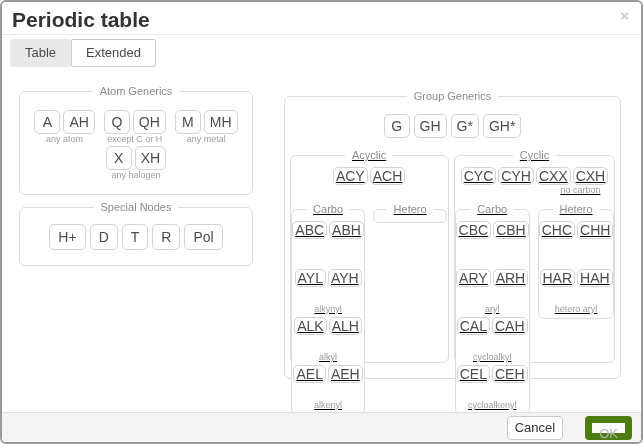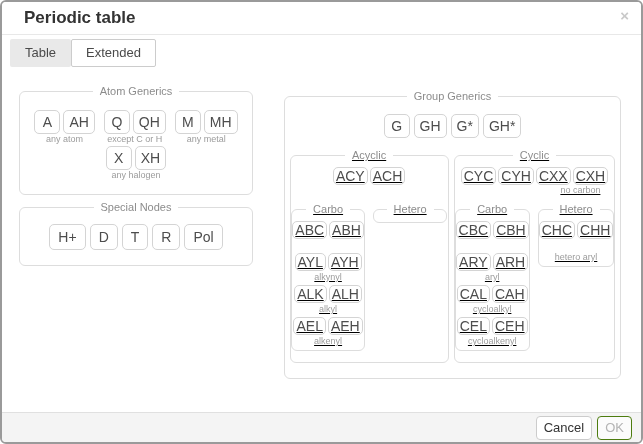--- a/index.html
+++ b/index.html
@@ -6,21 +6,21 @@
   * { box-sizing:border-box; }
 
   .dialog {
     position:relative; width:643px; height:444px;
     border:2px solid #9a9a9a; border-radius:6px;
     background:#fff; overflow:hidden;
   }
 
   
   .header { position:absolute; top:0; left:0; right:0; height:33px; border-bottom:1px solid #e8e8e8; background:#fff; }
-  .title { position:absolute; left:22px; top:6px; font-size:17px; font-weight:bold; color:#333; }
+  .title { position:absolute; left:10px; top:6px; font-size:21px; font-weight:bold; color:#333; }
   .close { position:absolute; right:12px; top:6px; font-size:15px; font-weight:bold; color:#c9c9c9; line-height:16px; }
 
   
   .tabs { position:absolute; top:37px; left:8px; display:flex; }
   .tab { padding:5px 14px 6px; font-size:13px; color:#4a4a4a; border:1px solid transparent; border-radius:2px; }
   .tab.inactive { background:#e9e9e9; }
   .tab.active { background:#fff; border-color:#ccc; }
 
   
   fieldset { border:1px solid #ddd; border-radius:6px; margin:0; padding:0; background:#fff; }
@@ -51,31 +51,31 @@
   .gg-top { margin-top:8px; gap:4px; }
   .gg-cols { display:flex; justify-content:center; align-items:flex-start; gap:5px; margin-top:11px;text-decoration:underline; }
   .subfs { width:159px; height:214px; }
   .sub-top { height:36px; margin-top:2px; }
   .sub-top .btn-row { gap:2px; }
   .caption.nc { text-align:right; padding-right:14px; }
   .sub-cols { display:flex; justify-content:center; align-items:flex-start; gap:8px; }
   .sub2 { width:74px; padding-bottom:3px; }
   .sub2 .btn-row { margin-top:2px; gap:2px; }
   .sub2 .gbtn, .sub-top .gbtn { min-width:22px; padding:8px 2px; height:14px; }
-  .sub2 .caption { margin-top:1px; }
+  .sub2 .caption { margin-top:17px; }
 
   
   .footer {
     position:absolute; left:0; right:0; bottom:0; height:30px;
     background:#f4f4f4; border-top:1px solid #e0e0e0;
-    display:flex; align-items:center; justify-content:flex-end; gap:5px; padding-right:9px;
+    display:flex; align-items:center; justify-content:flex-end; gap:22px; padding-right:9px;
   }
   .btn { font-family:inherit; font-size:13px; padding:3px 7px; border-radius:4px; height:24px; }
   .btn.cancel { background:#fff; border:1px solid #ccc; color:#333; cursor:pointer; }
-  .btn.ok { background:#fbfbfb; border:1px solid #4d7c0f; color:#b3b3b3; }
+  .btn.ok { background:#fbfbfb; border:7px solid #4d7c0f; color:#b3b3b3; }
 </style>
 </head>
 <body>
 
 <div class="dialog">
 
   <div class="header">
     <span class="title">Periodic table</span>
     <span class="close">×</span>
   </div>
@@ -222,20 +222,24 @@
               </div>
           </fieldset>
           <fieldset class="sub2">
             <legend>Hetero</legend>
             <div>
                 <div class="btn-row">
                   <button class="gbtn">CHC</button>
                   <button class="gbtn">CHH</button>
                 </div>
                 <div class="caption"></div>
+                <div class="btn-row">
+                  <button class="gbtn">HAR</button>
+                  <button class="gbtn">HAH</button>
+                </div>
                 <div class="caption">hetero aryl</div>
               </div>
           </fieldset>
         </div>
       </fieldset>
 
     </div>
   </fieldset>
 
   <div class="footer">

